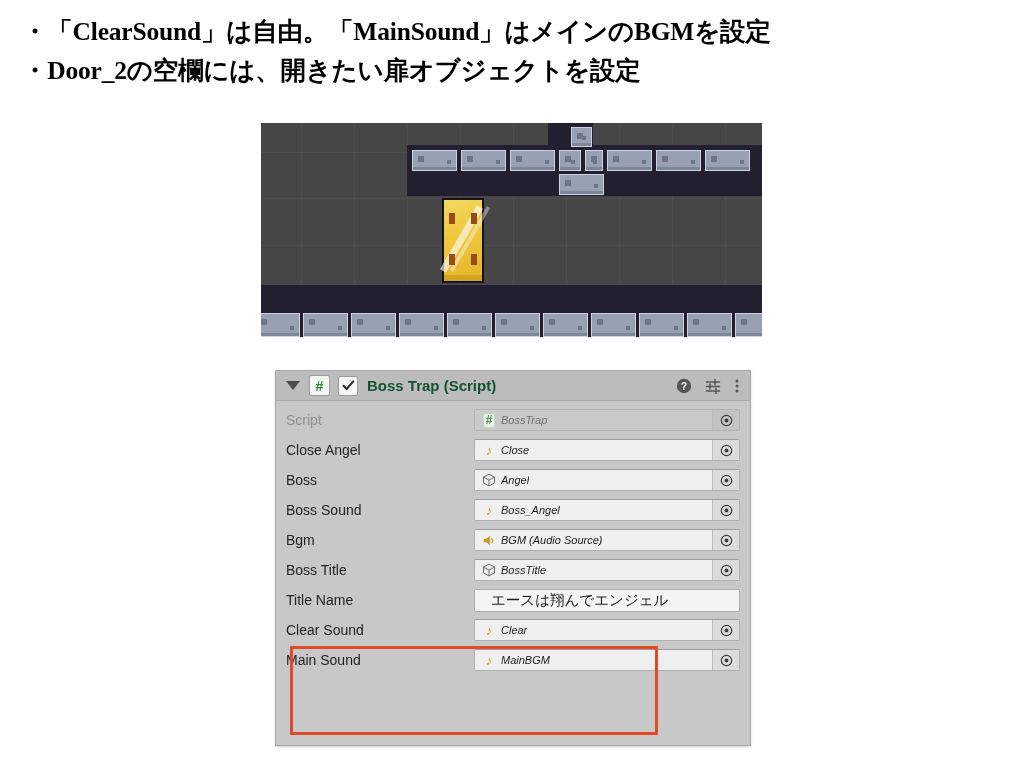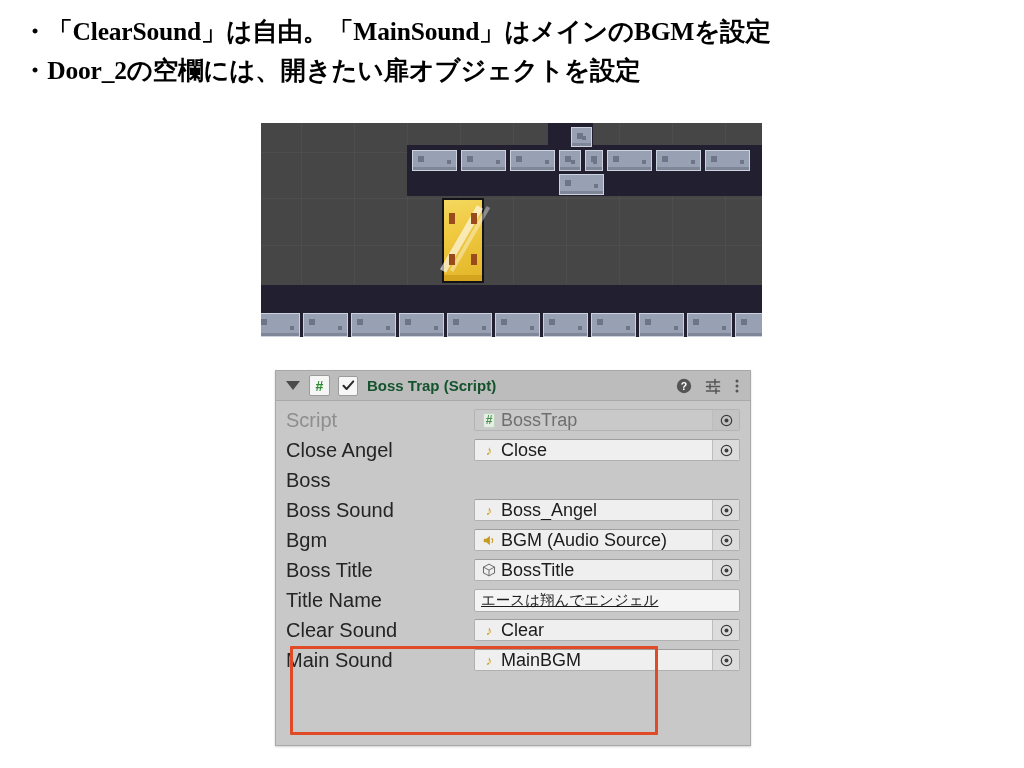--- a/index.html
+++ b/index.html
@@ -175,21 +175,21 @@
     padding: 4px 10px 0 10px;
   }
   .prop-row {
     height: 30px;
     display: flex;
     align-items: center;
     position: relative;
   }
   .prop-label {
     width: 188px;
-    font-size: 20px;
+    font-size: 14px;
     color: #242424;
     white-space: nowrap;
     flex: 0 0 auto;
   }
   .prop-label.dim { color: #8e8e8e; }
 
   .objfield {
     flex: 1 1 auto;
     height: 22px;
     display: flex;
@@ -204,25 +204,26 @@
   .objfield.readonly { background: #c9c9c9; border-color: #b4b4b4; }
   .objfield .oi {
     width: 18px;
     margin: 0 3px 0 5px;
     display: flex;
     align-items: center;
     justify-content: center;
     flex: 0 0 auto;
   }
   .objfield .otext {
-    font-size: 18px;
+    font-size: 11px;
     color: #1b1b1b;
     white-space: nowrap;
     overflow: hidden;
     text-overflow: ellipsis;
+    font-style: italic;
   }
   .objfield.readonly .otext { color: #6f6f6f; }
   .picker {
     width: 26px;
     flex: 0 0 auto;
     height: 22px;
     margin-left: auto;
     background: #dcdcdc;
     border-left: 1px solid #bdbdbd;
     display: flex;
@@ -233,25 +234,24 @@
 
   .textfield {
     flex: 1 1 auto;
     height: 23px;
     background: #f4f4f4;
     border: 1px solid #aeaeae;
     border-radius: 2px;
     box-sizing: border-box;
     display: flex;
     align-items: center;
-    padding: 0 6px;
+    padding: 0 16px;
     font-size: 14.5px;
     color: #1b1b1b;
     font-family: "DejaVu Sans", "Liberation Sans", sans-serif;
-    text-decoration: underline;
   }
 
   .note-chip { font-size: 13px; color: #c89a1e; line-height: 1; }
   .hash-chip {
     font-size: 12px; font-weight: bold; color: #4b8f4e;
     background: #e6eee6; border: 1px solid #c3d4c3; border-radius: 2px;
     padding: 0 2px; line-height: 13px;
   }
 
   #highlight-box {
@@ -387,20 +387,35 @@
           <span class="picker">
             <svg width="13" height="13" viewBox="0 0 14 14">
               <circle cx="7" cy="7" r="5.6" fill="none" stroke="#3d3d3d" stroke-width="1.3"></circle>
               <circle cx="7" cy="7" r="2.1" fill="#3d3d3d"></circle>
             </svg>
           </span>
         </div>
       </div>
       <div class="prop-row">
         <div class="prop-label">Boss</div>
+        <div class="objfield">
+          <span class="oi">
+            <svg width="14" height="14" viewBox="0 0 16 16">
+              <path d="M8 1.3 L14.3 4.7 L14.3 11.3 L8 14.7 L1.7 11.3 L1.7 4.7 Z" fill="none" stroke="#6a6a6a" stroke-width="1.2" stroke-linejoin="round"></path>
+              <path d="M1.7 4.7 L8 8.1 L14.3 4.7 M8 8.1 L8 14.7" fill="none" stroke="#6a6a6a" stroke-width="1.1"></path>
+            </svg>
+          </span>
+          <span class="otext">Angel</span>
+          <span class="picker">
+            <svg width="13" height="13" viewBox="0 0 14 14">
+              <circle cx="7" cy="7" r="5.6" fill="none" stroke="#3d3d3d" stroke-width="1.3"></circle>
+              <circle cx="7" cy="7" r="2.1" fill="#3d3d3d"></circle>
+            </svg>
+          </span>
+        </div>
       </div>
       <div class="prop-row">
         <div class="prop-label">Boss Sound</div>
         <div class="objfield">
           <span class="oi">
             <span class="note-chip">♪</span>
           </span>
           <span class="otext">Boss_Angel</span>
           <span class="picker">
             <svg width="13" height="13" viewBox="0 0 14 14">

